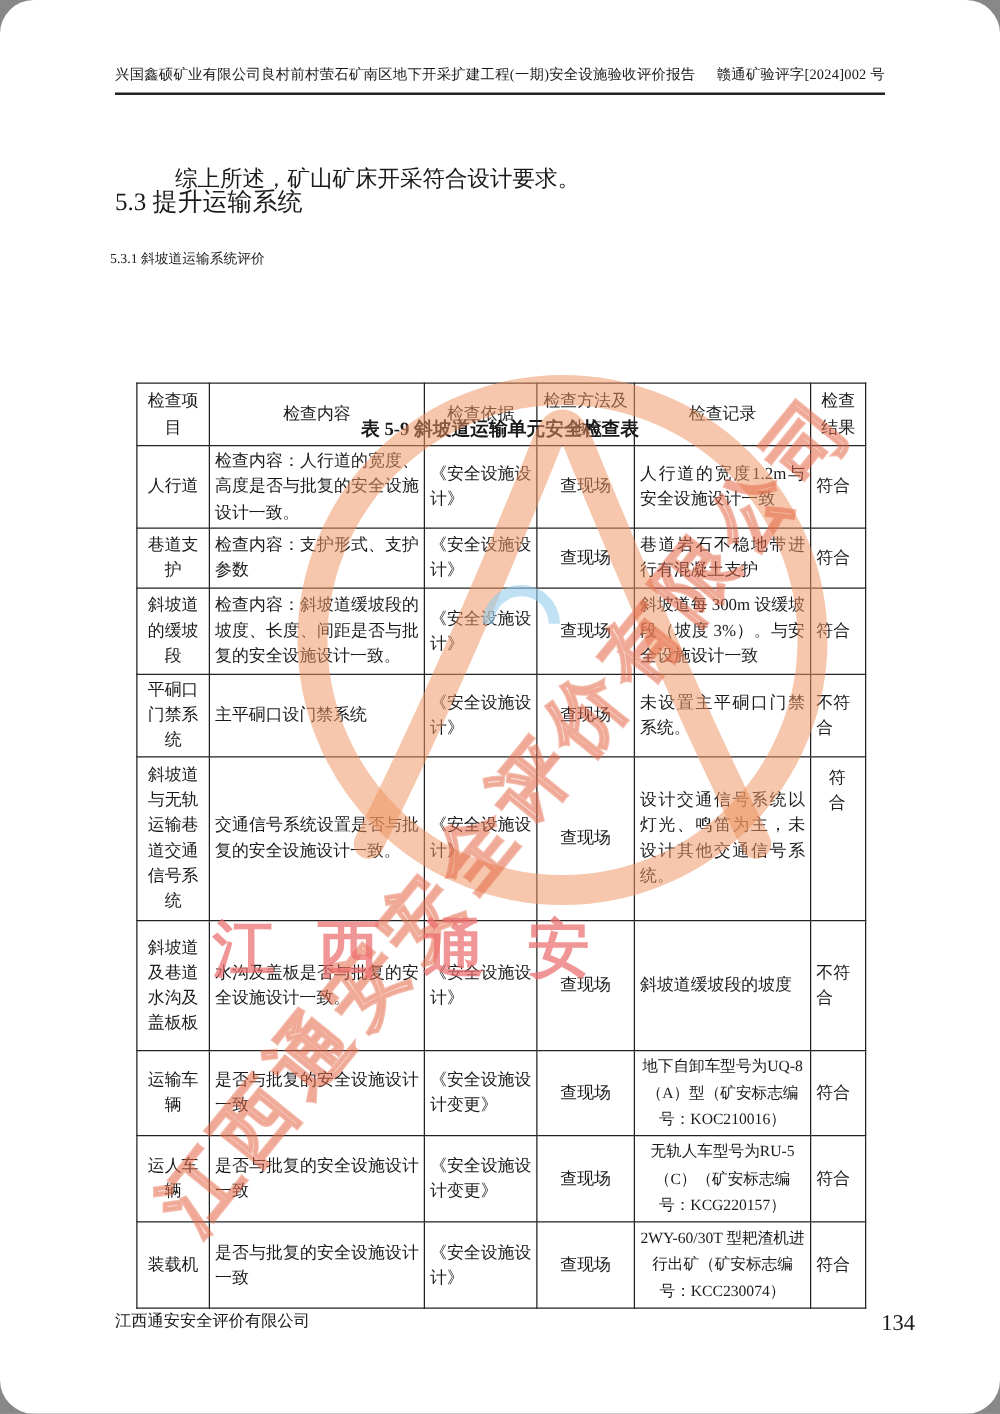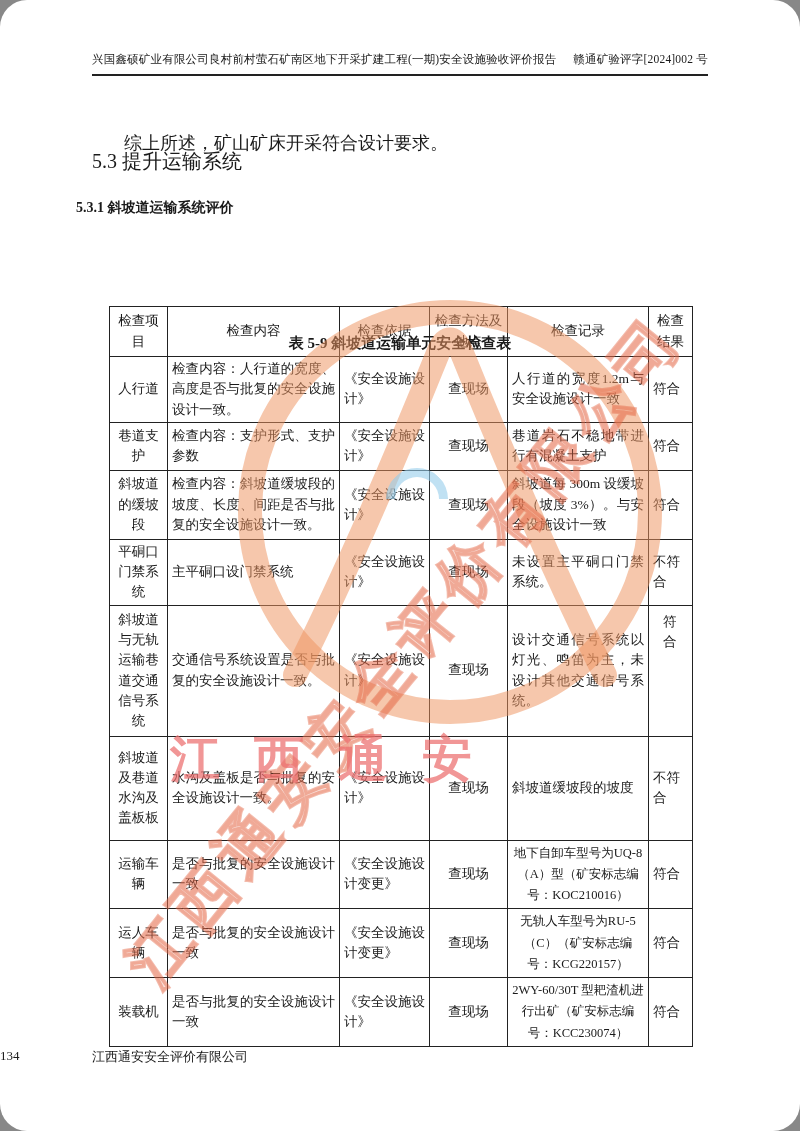--- a/index.html
+++ b/index.html
@@ -9,26 +9,26 @@
     font-family:"Liberation Serif","DejaVu Serif",serif;color:#1a1a1a;border-radius:27px;
   }
   
   .doc-header{
     position:absolute;top:52px;left:92px;width:616px;
     display:flex;justify-content:space-between;align-items:flex-end;
     font-size:11.5px;letter-spacing:0.2px;
     border-bottom:2px solid #222;padding-bottom:7px;
   }
   
-  .para{position:absolute;left:88px;width:616px;font-size:18px;line-height:42px;text-align:justify;}
+  .para{position:absolute;left:104px;width:616px;font-size:18px;line-height:42px;text-align:justify;}
   .indent{text-indent:2em;}
   #para1{top:104px;}
   .h1{position:absolute;left:92px;font-weight:normal;font-size:20px;}
   #h53{top:148px;}
-  .h2{position:absolute;left:76px;font-weight:bold;font-size:14px;}
+  .h2{position:absolute;left:88px;font-weight:normal;font-size:11px;}
   #h531{top:199px;}
   #para2{top:224px;}
   
   #table-title{
     position:absolute;top:296px;left:92px;width:616px;text-align:center;
     font-weight:bold;font-size:15px;margin-top:38px;
   }
   #insp-table{
     position:absolute;top:306px;left:109px;width:583px;
     border-collapse:collapse;table-layout:fixed;
@@ -59,21 +59,21 @@
     vertical-align:top;word-break:break-all;padding:6px 14px;
   }
   #insp-table tbody tr:nth-child(7) .cell-record,
   #insp-table tbody tr:nth-child(8) .cell-record,
   #insp-table tbody tr:nth-child(9) .cell-record{
     text-align:center;font-size:12.5px;line-height:1.7;
   }
   .cell-result{word-break:break-all;}
   
   #footer-company{position:absolute;top:1048px;left:92px;font-size:13px;}
-  #footer-page{position:absolute;top:1048px;left:0;width:732px;text-align:left;font-size:13px;}
+  #footer-page{position:absolute;top:1048px;left:0;width:732px;text-align:right;font-size:18px;}
   
   .wm{position:absolute;pointer-events:none;z-index:5;}
   #wm-ring{left:233px;top:295px;width:434px;height:434px;}
   #wm-diagonal{
     left:-95px;top:608px;width:1000px;text-align:center;white-space:nowrap;
     transform:rotate(-51deg);transform-origin:50% 50%;
     font-size:62px;font-weight:bold;letter-spacing:8px;
     color:rgba(228,104,72,0.22);
     -webkit-text-stroke:2px rgba(228,104,72,0.45);
   }

